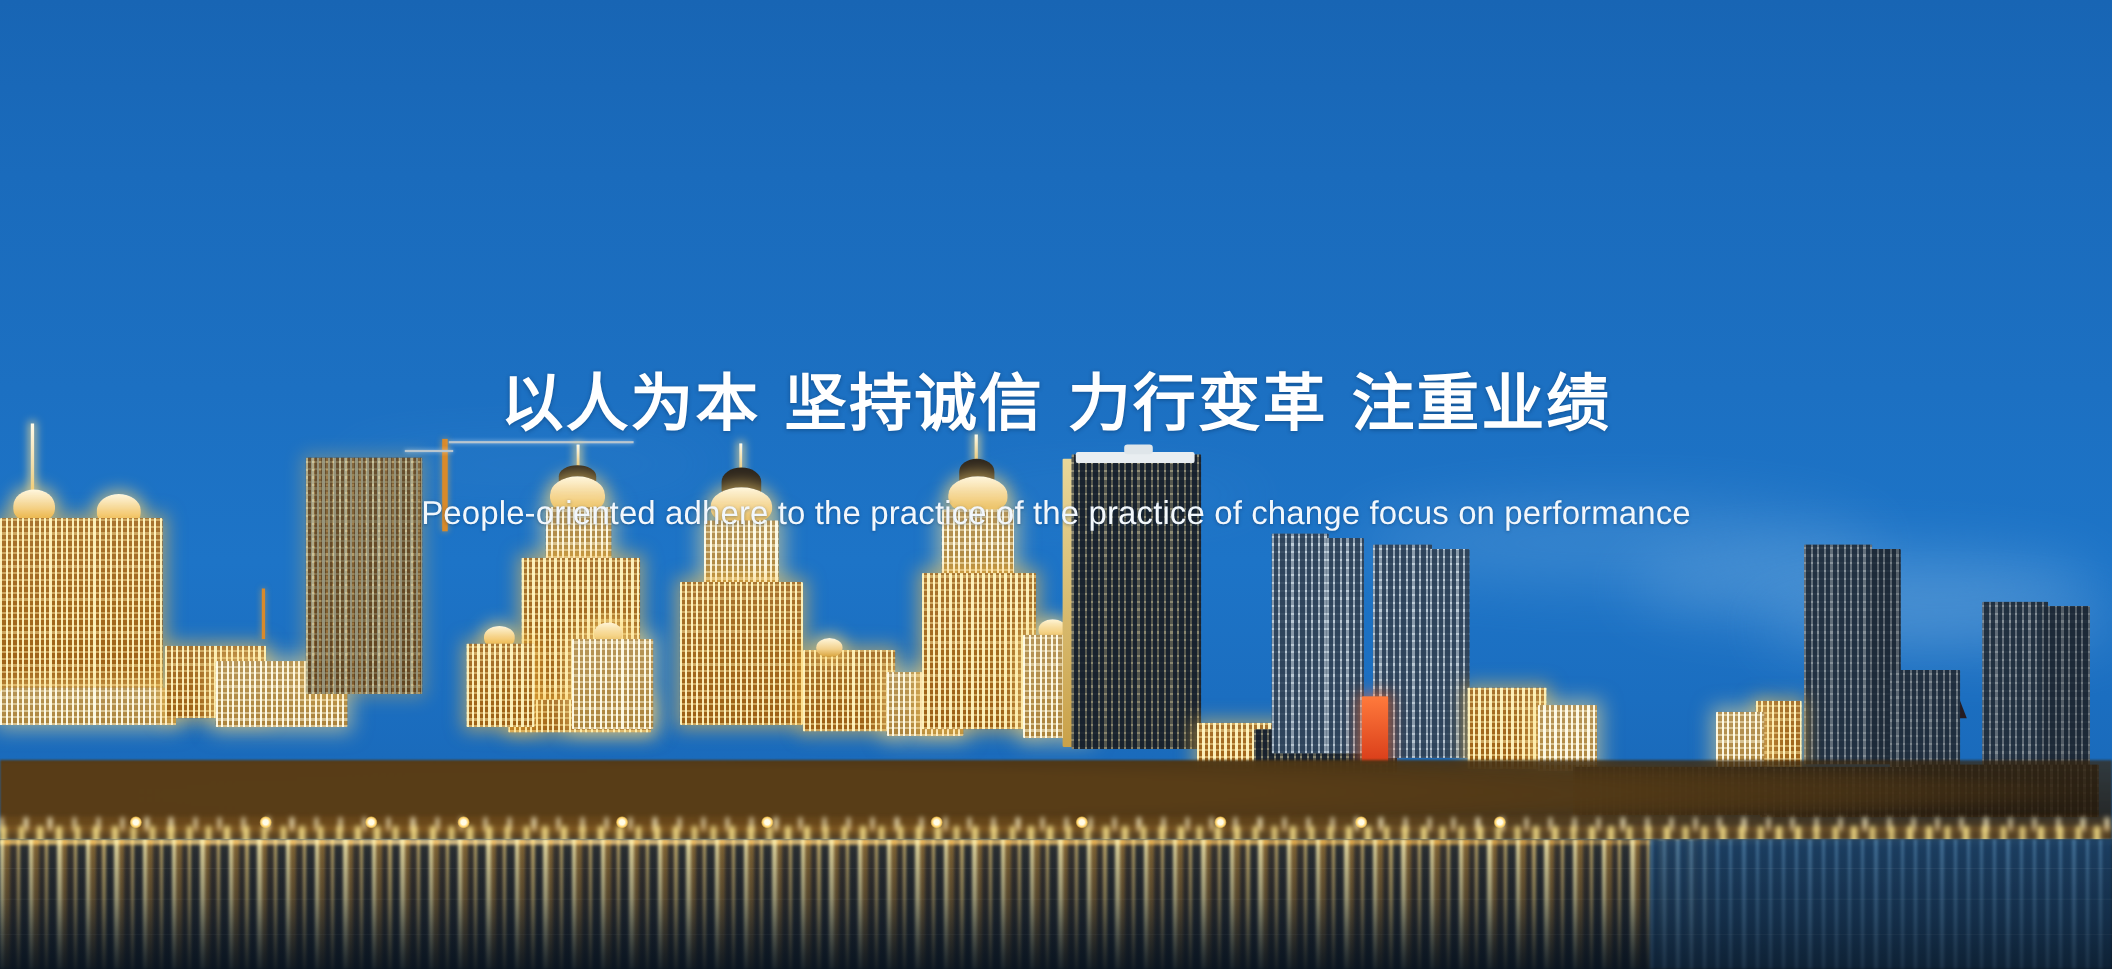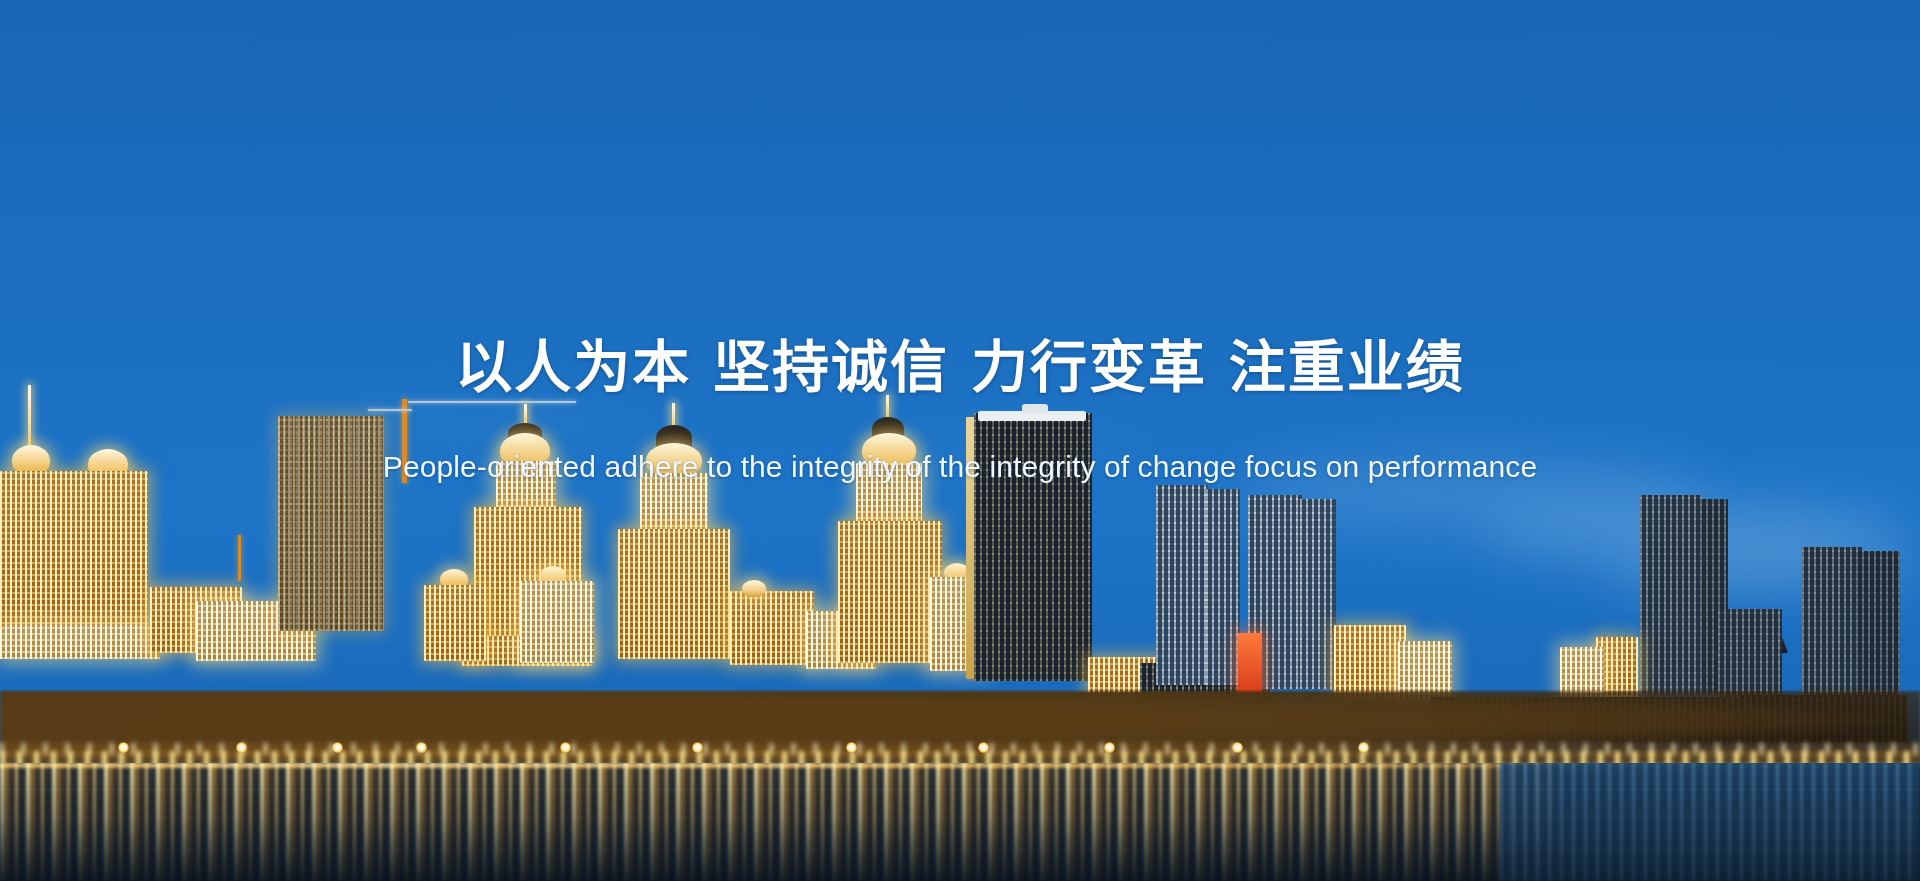--- a/index.html
+++ b/index.html
@@ -364,16 +364,16 @@
     <div class="refl-gold"></div>
     <div class="refl-blue"></div>
     <div class="ripple" style="top:26px;"></div>
     <div class="ripple" style="top:54px;"></div>
     <div class="ripple" style="top:86px;"></div>
     <div class="refl-fade"></div>
   </div>
 
   <div class="overlay">
     <h1 class="headline">以人为本  坚持诚信  力行变革  注重业绩</h1>
-    <p class="subline">People-oriented adhere to the integrity of the integrity of change focus on performance</p>
+    <p class="subline">People-oriented adhere to the practice of the practice of change focus on performance</p>
   </div>
 
 </div>
 
 </body></html>

